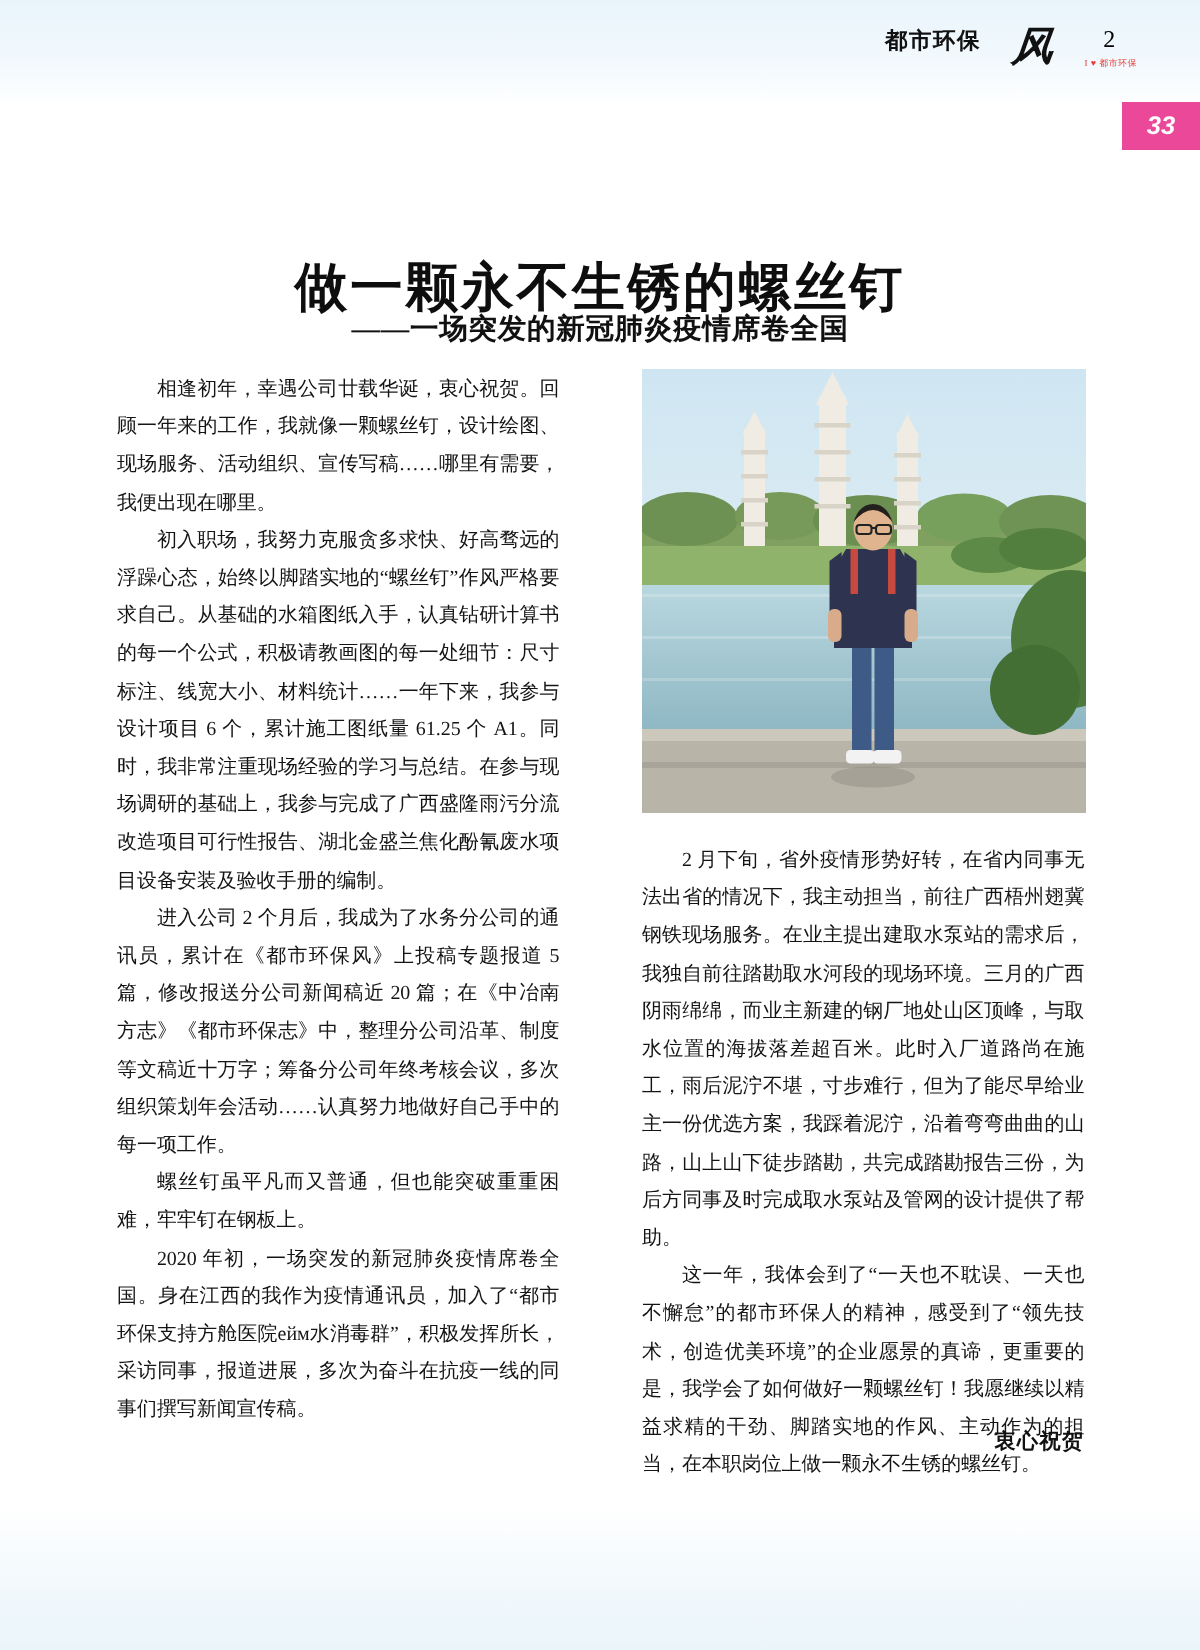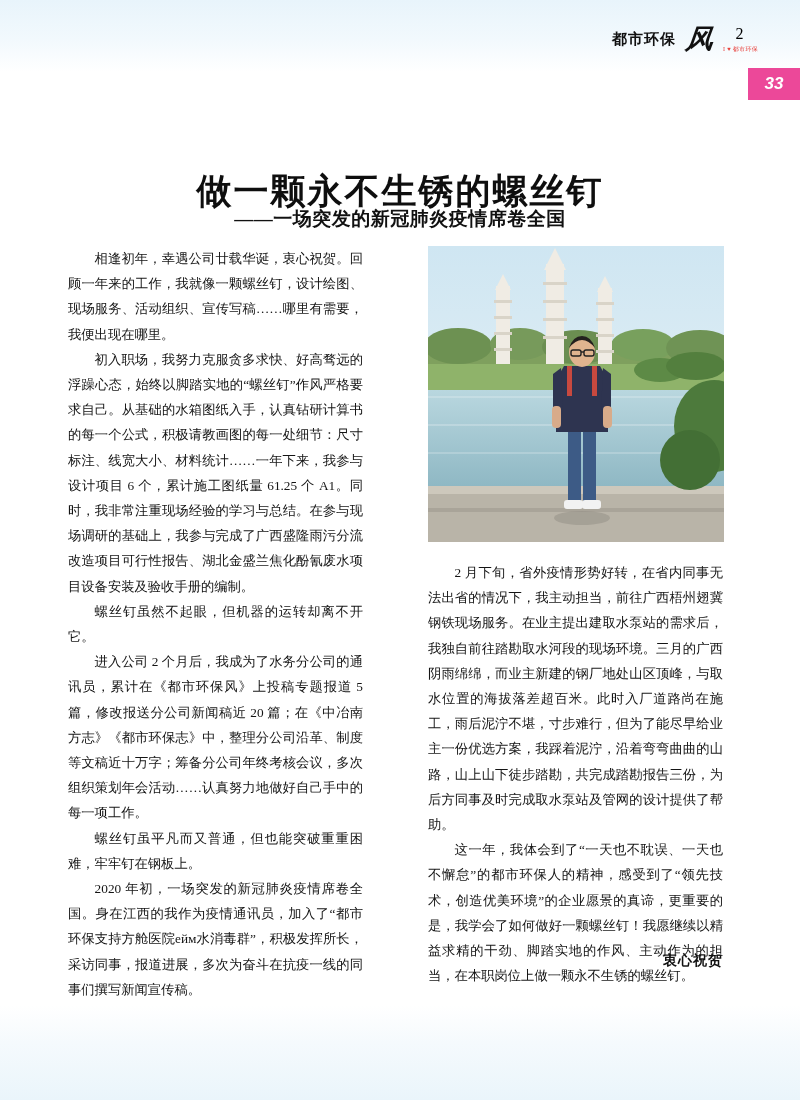--- a/index.html
+++ b/index.html
@@ -40,22 +40,22 @@
     background: linear-gradient(to top, #eaf5fb 0%, #f5fafd 60%, #ffffff 100%);
   }
 
   
   .masthead {
     position: absolute;
     right: 42px;
     top: 18px;
     height: 42px;
     display: flex;
-    align-items: center;
-    gap: 10px;
+    align-items: flex-start;
+    gap: 21px;
   }
   .brand-cn {
     font-family: "Liberation Serif", serif;
     font-size: 15px;
     font-weight: bold;
     color: #111111;
     letter-spacing: 1px;
   }
   .brand-logo {
     font-family: "Liberation Serif", serif;
@@ -137,21 +137,21 @@
   .col {
     position: absolute;
     top: 246px;
     width: 295px;
     font-size: 13.3px;
     line-height: 25.2px;
     color: #141414;
     text-align: justify;
     text-justify: inter-ideograph;
   }
-  .col-left  { left: 68px; }
+  .col-left  { left: 78px; }
   .col-right { left: 428px; top: 560px; width: 295px; }
 
   .col p {
     margin: 0;
     text-indent: 2em;
   }
 
   
   .photo {
     position: absolute;
@@ -284,21 +284,20 @@
         <rect x="143" y="104" width="10" height="6" rx="2" fill="none" stroke="#222" stroke-width="1.4"></rect>
         <rect x="156" y="104" width="10" height="6" rx="2" fill="none" stroke="#222" stroke-width="1.4"></rect>
         <line x1="153" y1="106" x2="156" y2="106" stroke="#222" stroke-width="1.4"></line>
       </g>
     </svg>
   </div>
 
   <div class="col col-left">
     <p>相逢初年，幸遇公司廿载华诞，衷心祝贺。回顾一年来的工作，我就像一颗螺丝钉，设计绘图、现场服务、活动组织、宣传写稿……哪里有需要，我便出现在哪里。</p>
     <p>初入职场，我努力克服贪多求快、好高骛远的浮躁心态，始终以脚踏实地的“螺丝钉”作风严格要求自己。从基础的水箱图纸入手，认真钻研计算书的每一个公式，积极请教画图的每一处细节：尺寸标注、线宽大小、材料统计……一年下来，我参与设计项目 6 个，累计施工图纸量 61.25 个 A1。同时，我非常注重现场经验的学习与总结。在参与现场调研的基础上，我参与完成了广西盛隆雨污分流改造项目可行性报告、湖北金盛兰焦化酚氰废水项目设备安装及验收手册的编制。</p>
-    <p>螺丝钉虽然不起眼，但机器的运转却离不开它。</p>
     <p>进入公司 2 个月后，我成为了水务分公司的通讯员，累计在《都市环保风》上投稿专题报道 5 篇，修改报送分公司新闻稿近 20 篇；在《中冶南方志》《都市环保志》中，整理分公司沿革、制度等文稿近十万字；筹备分公司年终考核会议，多次组织策划年会活动……认真努力地做好自己手中的每一项工作。</p>
     <p>螺丝钉虽平凡而又普通，但也能突破重重困难，牢牢钉在钢板上。</p>
     <p>2020 年初，一场突发的新冠肺炎疫情席卷全国。身在江西的我作为疫情通讯员，加入了“都市环保支持方舱医院ейм水消毒群”，积极发挥所长，采访同事，报道进展，多次为奋斗在抗疫一线的同事们撰写新闻宣传稿。</p>
   </div>
 
   <div class="col col-right">
     <p>2 月下旬，省外疫情形势好转，在省内同事无法出省的情况下，我主动担当，前往广西梧州翅冀钢铁现场服务。在业主提出建取水泵站的需求后，我独自前往踏勘取水河段的现场环境。三月的广西阴雨绵绵，而业主新建的钢厂地处山区顶峰，与取水位置的海拔落差超百米。此时入厂道路尚在施工，雨后泥泞不堪，寸步难行，但为了能尽早给业主一份优选方案，我踩着泥泞，沿着弯弯曲曲的山路，山上山下徒步踏勘，共完成踏勘报告三份，为后方同事及时完成取水泵站及管网的设计提供了帮助。</p>
     <p>这一年，我体会到了“一天也不耽误、一天也不懈怠”的都市环保人的精神，感受到了“领先技术，创造优美环境”的企业愿景的真谛，更重要的是，我学会了如何做好一颗螺丝钉！我愿继续以精益求精的干劲、脚踏实地的作风、主动作为的担当，在本职岗位上做一颗永不生锈的螺丝钉。</p>
   </div>
 

